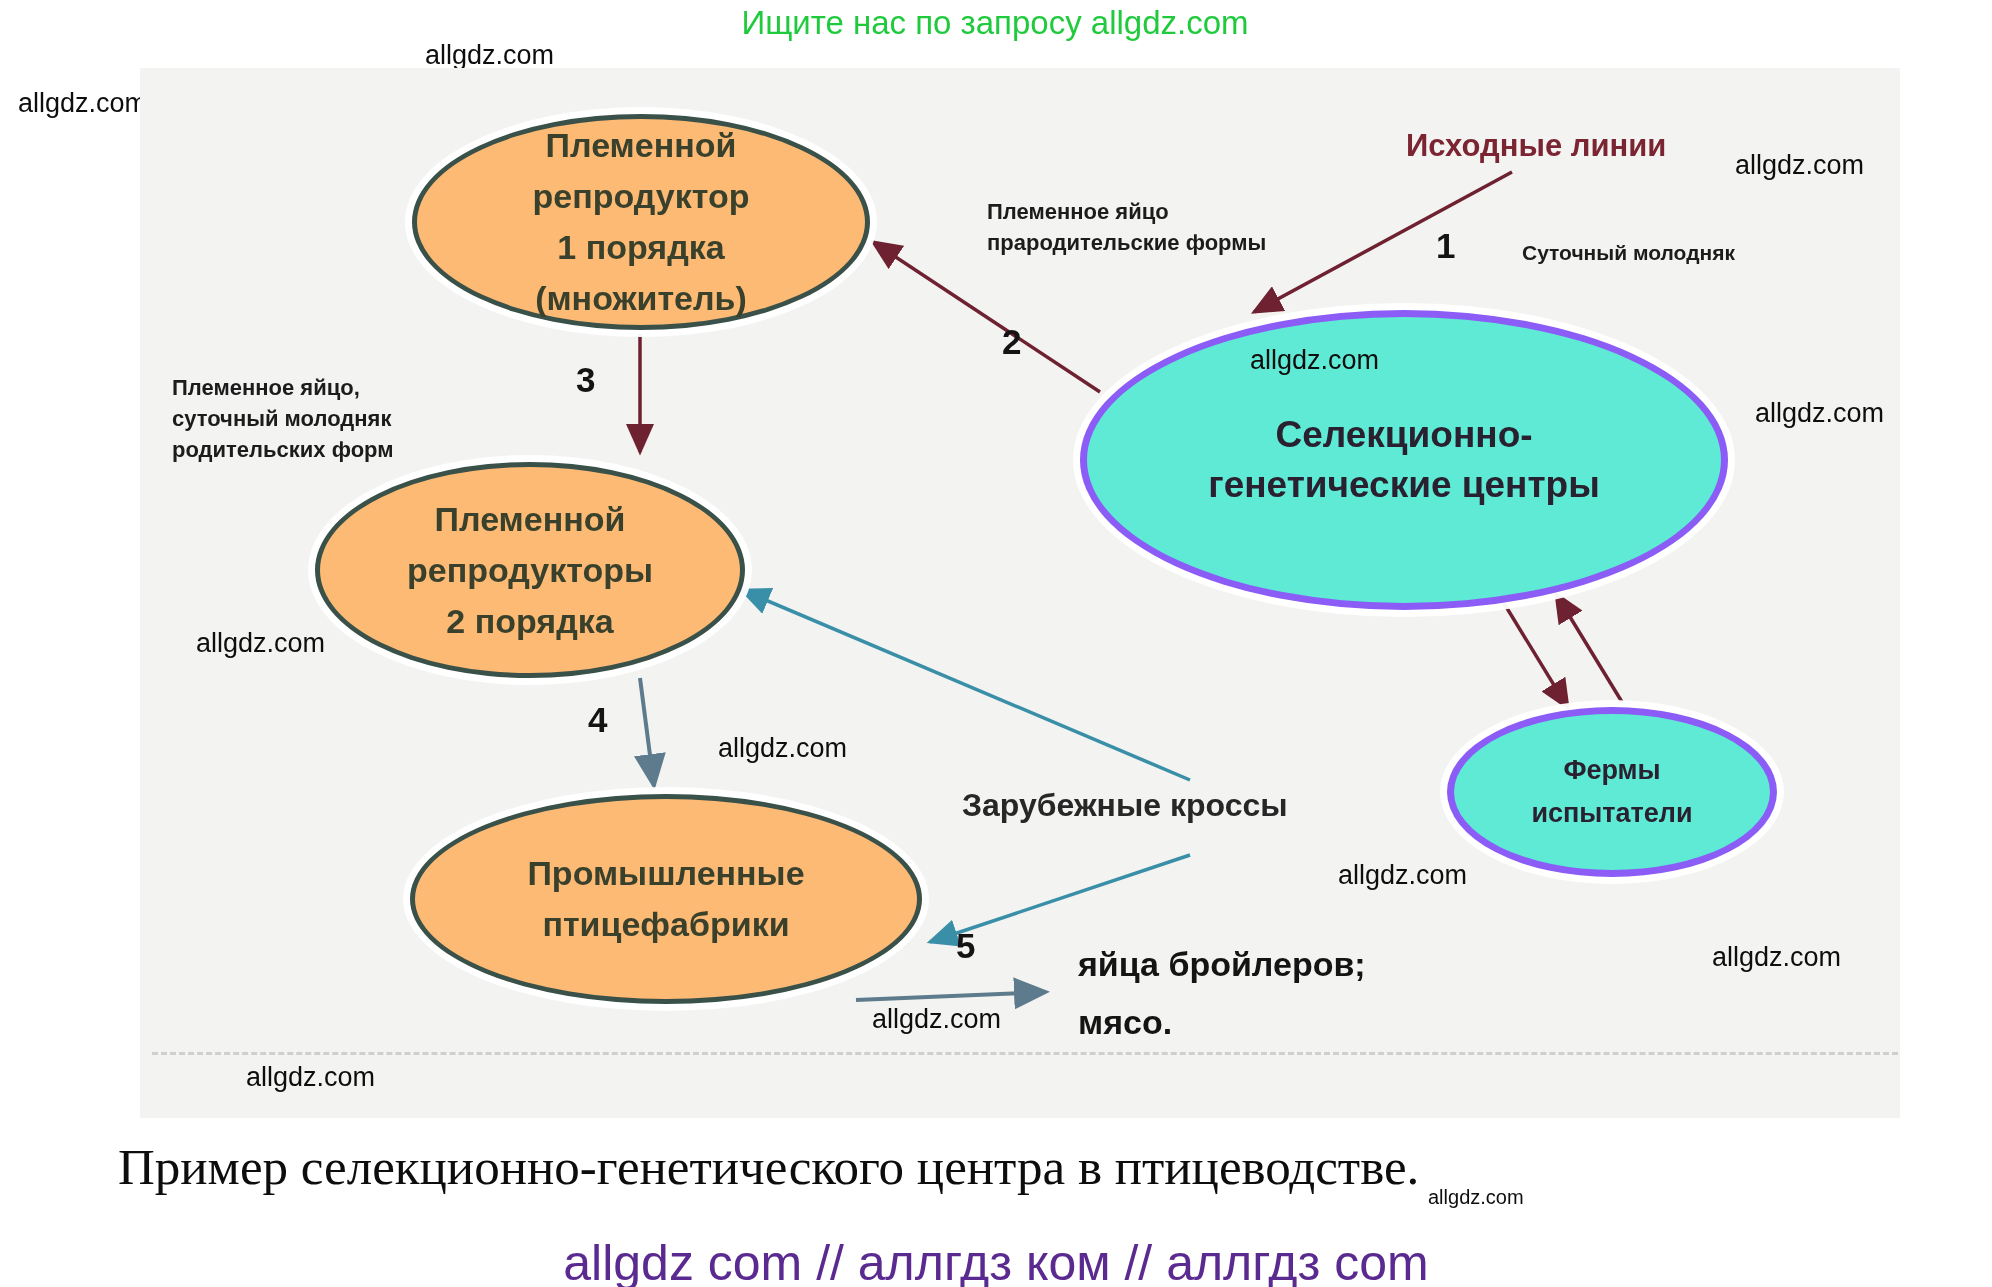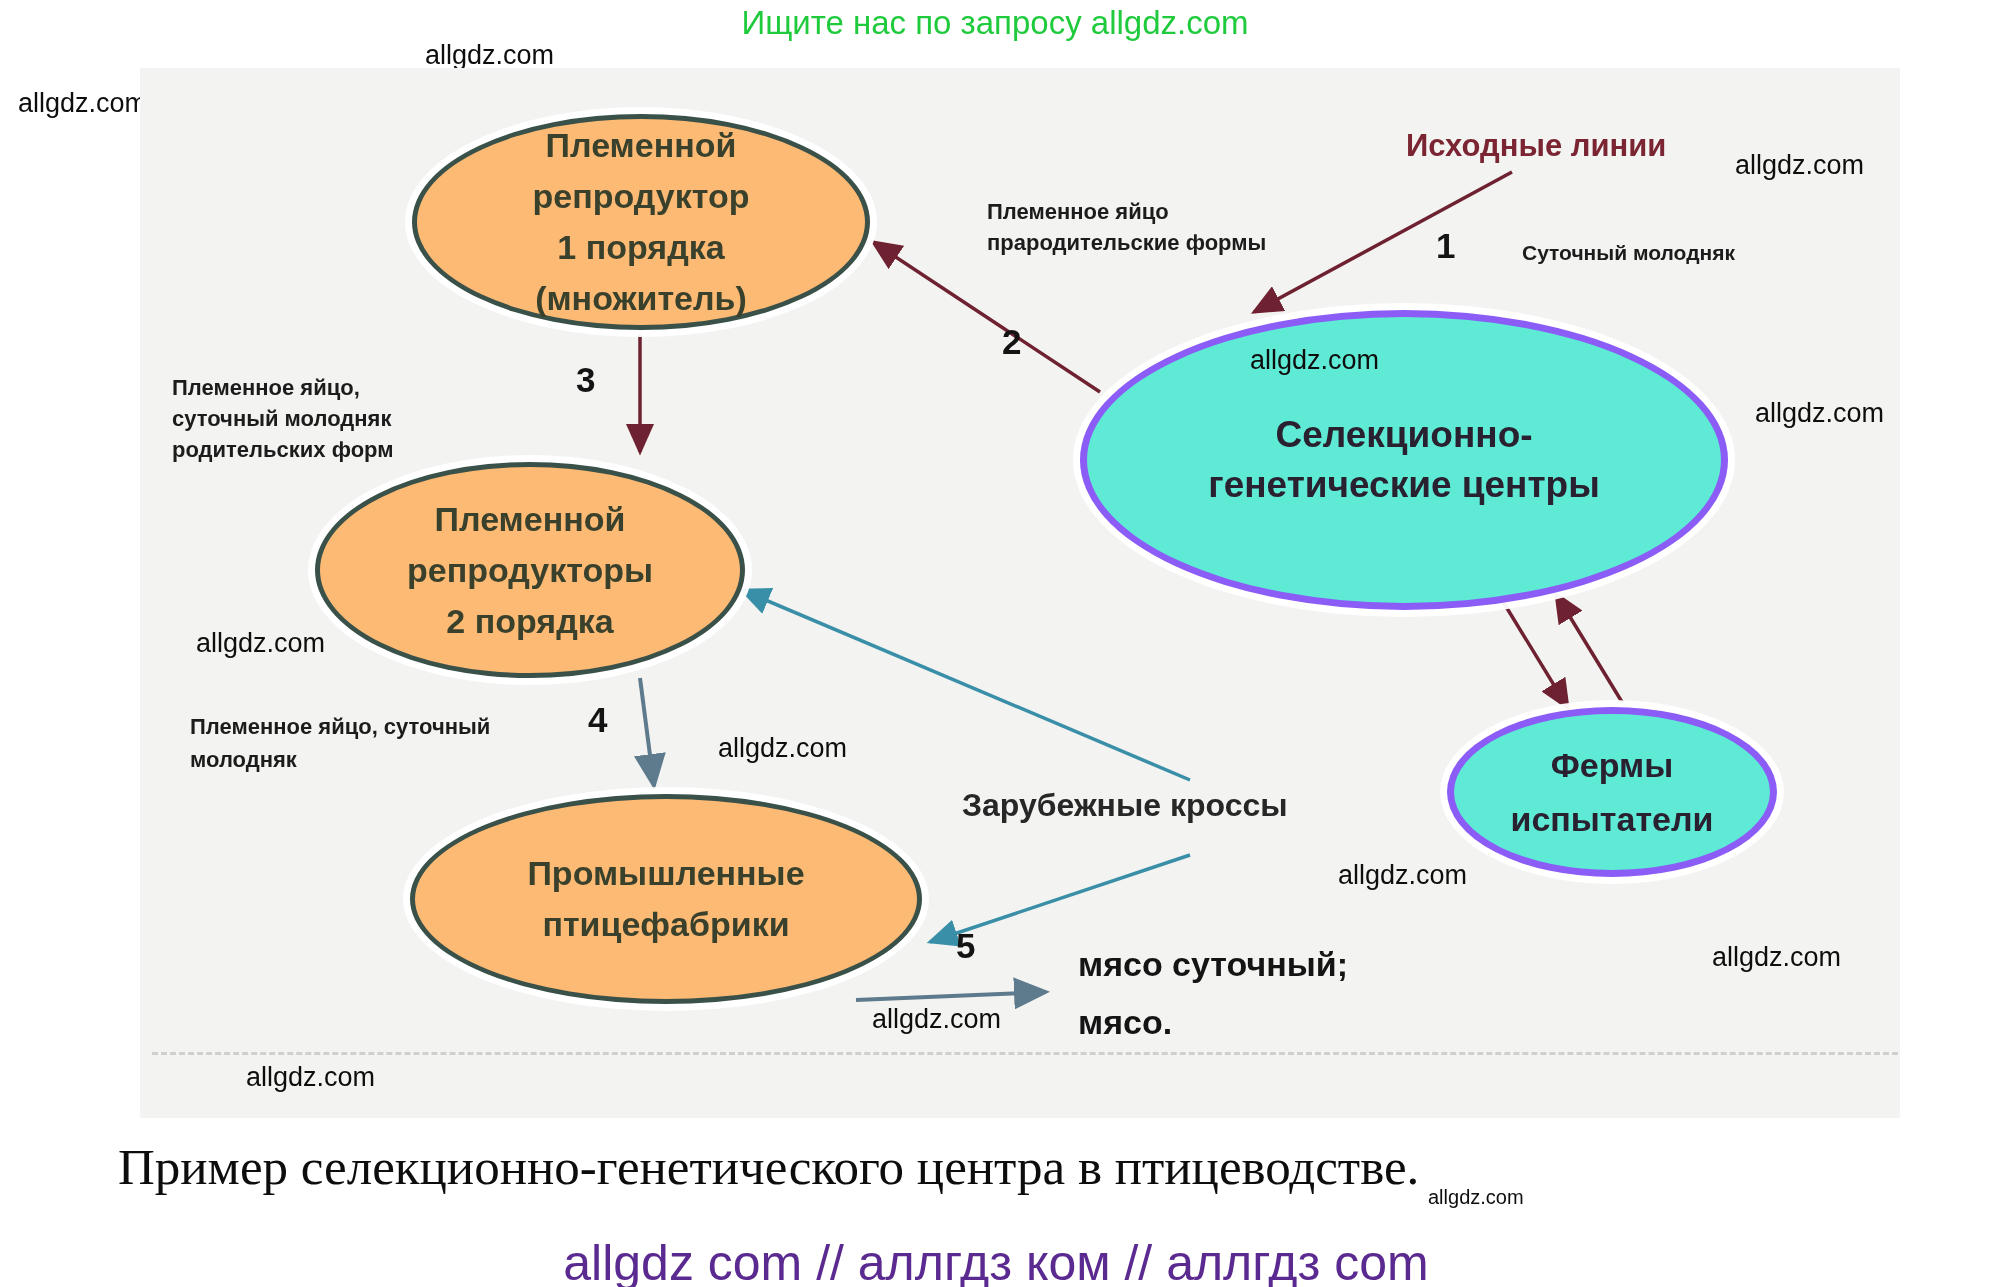--- a/index.html
+++ b/index.html
@@ -21,21 +21,21 @@
           box-shadow:0 0 0 7px rgba(255,255,255,0.95); }
   .node.green { background:#fdba74; border:5px solid #3a5149; color:#39402b; }
   .node.pink  { background:#5eead4; border:7px solid #8b5cf6; color:#2a2130; }
   .node div { line-height:1.5; }
 
   .n-rep1    { left:412px;  top:114px; width:458px; height:216px; font-size:34px; }
   .n-rep2    { left:315px;  top:462px; width:430px; height:216px; font-size:34px; }
   .n-factory { left:410px;  top:794px; width:512px; height:210px; font-size:34px;text-align:center; }
   .n-sgc     { left:1080px; top:310px; width:648px; height:300px; font-size:37px; }
   .n-sgc div { line-height:1.35; }
-  .n-farms   { left:1447px; top:707px; width:330px; height:170px; font-size:34px; }
+  .n-farms   { left:1447px; top:707px; width:330px; height:170px; font-size:27px; }
   .n-farms div { line-height:1.6; }
 
   .heading { position:absolute; left:1406px; top:128px; font-size:31px;
              font-weight:bold; color:#7b2533; }
 
   .lbl { position:absolute; font-weight:bold; color:#1c1c1c; font-size:22px;
          line-height:1.42; }
   .lbl-grandparent { left:987px;  top:196px; }
   .lbl-dayold      { left:1522px; top:238px; font-size:21px; }
   .lbl-parent      { left:172px;  top:372px; }
@@ -150,31 +150,27 @@
   </div>
   <div class="num num2">2</div>
 
   <div class="lbl lbl-parent">
     <div>Племенное яйцо,</div>
     <div>суточный молодняк</div>
     <div>родительских форм</div>
   </div>
   <div class="num num3">3</div>
 
-  <div class="lbl lbl-dayold2">
-    <div>Племенное яйцо, суточный</div>
-    <div>молодняк</div>
-  </div>
   <div class="num num4">4</div>
 
   <div class="lbl lbl-crosses">Зарубежные кроссы</div>
 
   <div class="num num5">5</div>
   <div class="lbl lbl-products">
-    <div>мясо суточный;</div>
+    <div>яйца бройлеров;</div>
     <div>мясо.</div>
   </div>
 
   <div class="wm wm3">allgdz.com</div>
   <div class="wm wm4">allgdz.com</div>
   <div class="wm wm5">allgdz.com</div>
   <div class="wm wm6">allgdz.com</div>
   <div class="wm wm7">allgdz.com</div>
   <div class="wm wm8">allgdz.com</div>
   <div class="wm wm9">allgdz.com</div>

